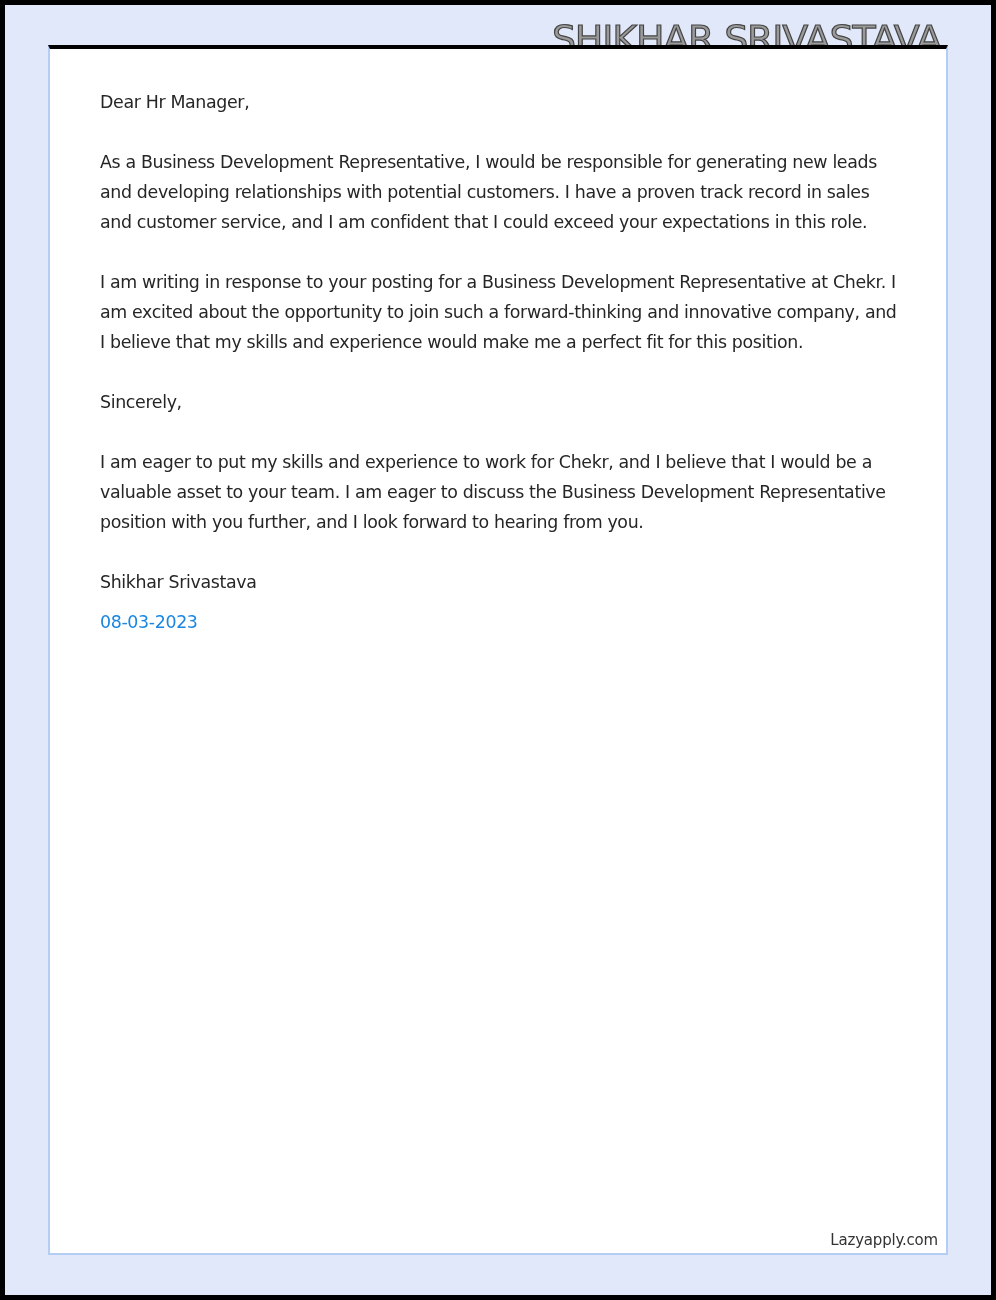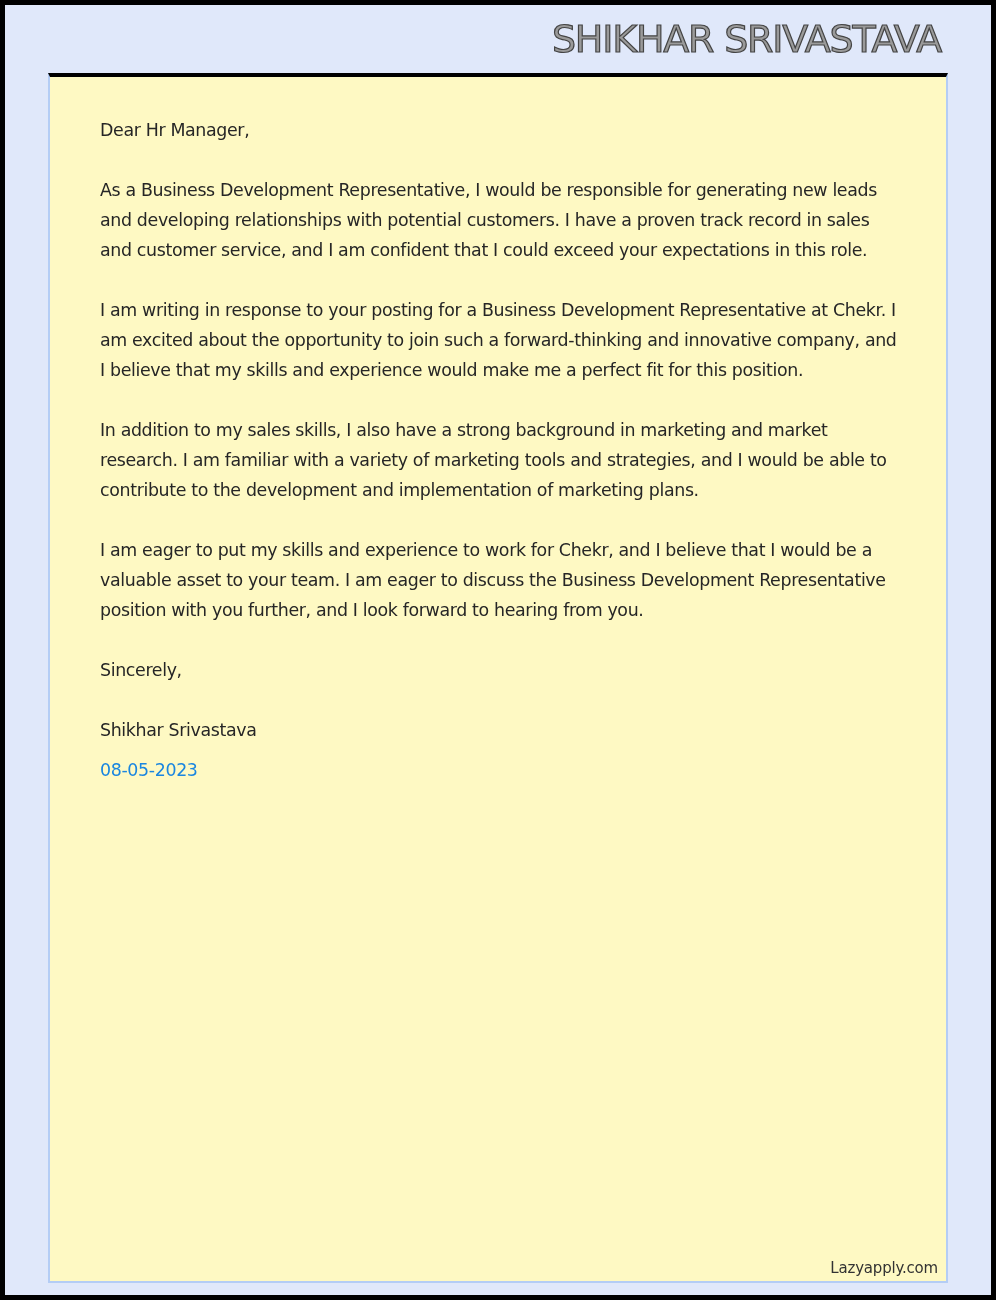--- a/index.html
+++ b/index.html
@@ -30,24 +30,24 @@
       font-size: 38px;
       letter-spacing: -1.2px;
       line-height: 46px;
       color: #9a9a9a;
       -webkit-text-stroke: 1.2px #444;
       white-space: nowrap;
     }
     .page {
       position: absolute;
       left: 43px;
-      top: 68px;
+      top: 40px;
       width: 896px;
       height: 1204px;
-      background: #fef9c3;
+      background: #ffffff;
       border-top: 4px solid #000;
       border-left: 2px solid #b4cdf5;
       border-right: 2px solid #b4cdf5;
       border-bottom: 2px solid #b4cdf5;
     }
     .letter {
       position: absolute;
       left: 50px;
       top: 38px;
       width: 800px;
@@ -81,22 +81,21 @@
 <body>
 
 <div class="frame">
   <div class="name-heading">SHIKHAR SRIVASTAVA</div>
 
   <div class="page">
     <div class="letter">
       <p>Dear Hr Manager,</p>
       <p>As a Business Development Representative, I would be responsible for generating new leads and developing relationships with potential customers. I have a proven track record in sales and customer service, and I am confident that I could exceed your expectations in this role.</p>
       <p>I am writing in response to your posting for a Business Development Representative at Chekr. I am excited about the opportunity to join such a forward-thinking and innovative company, and I believe that my skills and experience would make me a perfect fit for this position.</p>
-      <p>In addition to my sales skills, I also have a strong background in marketing and market research. I am familiar with a variety of marketing tools and strategies, and I would be able to contribute to the development and implementation of marketing plans.</p>
+      <p>Sincerely,</p>
       <p>I am eager to put my skills and experience to work for Chekr, and I believe that I would be a valuable asset to your team. I am eager to discuss the Business Development Representative position with you further, and I look forward to hearing from you.</p>
-      <p>Sincerely,</p>
       <p class="signature">Shikhar Srivastava</p>
-      <p class="date">08-05-2023</p>
+      <p class="date">08-03-2023</p>
     </div>
 
     <div class="watermark">Lazyapply.com</div>
   </div>
 </div>
 
 </body></html>

